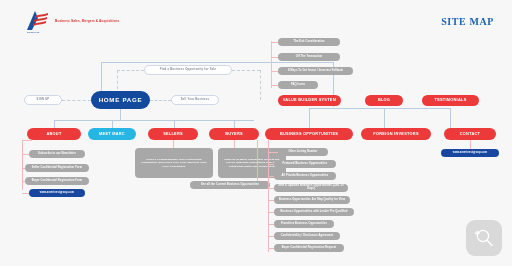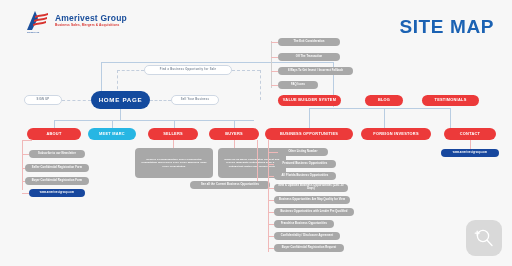--- a/index.html
+++ b/index.html
@@ -11,21 +11,21 @@
     position:relative;
   }
   #canvas{position:absolute;inset:0;width:512px;height:266px;}
   .abs{position:absolute;box-sizing:border-box;}
 
   
   #logo-wrap{left:24px;top:8px;display:flex;align-items:center;gap:5px;}
   #logo-mark{width:26px;height:26px;position:relative;}
   #brand-name{font-size:8.5px;font-weight:bold;color:#1b4f9c;letter-spacing:.2px;line-height:1;}
   #brand-tag{font-size:3.2px;font-weight:bold;color:#d8332f;letter-spacing:.1px;margin-top:1.5px;line-height:1;}
-  #site-map-title{right:18px;top:16px;font-size:19px;font-weight:bold;color:#1b62b3;letter-spacing:.6px;}
+  #site-map-title{right:18px;top:16px;font-size:10px;font-weight:bold;color:#1b62b3;letter-spacing:.6px;font-family:Liberation Serif, serif;}
 
   
   .node{
     display:flex;align-items:center;justify-content:center;
     text-align:center;border-radius:20px;
     line-height:1.12;
   }
   .pill-home{
     background:#134a9e;color:#fff;font-size:6.2px;font-weight:bold;letter-spacing:.7px;
     border-radius:11px;
@@ -84,21 +84,20 @@
     <div id="logo-mark">
       <svg width="26" height="26" viewBox="0 0 26 26">
         <path d="M3 22 L11 3 L14 10 L8 22 Z" fill="#1b4f9c"></path>
         <path d="M11 8 C15 6 20 7 24 5 L24 7 C20 9 15 8 11 10 Z" fill="#d8332f"></path>
         <path d="M10 12 C14 10 19 11 23 9 L23 11 C19 13 14 12 10 14 Z" fill="#d8332f"></path>
         <path d="M9 16 C13 14 18 15 22 13 L22 15 C18 17 13 16 9 18 Z" fill="#d8332f"></path>
         <text x="3" y="25" font-size="2.2" fill="#1b4f9c" font-family="Liberation Sans, sans-serif">SINCE 1983</text>
       </svg>
     </div>
     <div>
-      <div id="brand-name">Amerivest Group</div>
       <div id="brand-tag">Business Sales, Mergers &amp; Acquisitions</div>
     </div>
   </div>
 
   <div class="abs" id="site-map-title">SITE MAP</div>
 
   <div class="ln ln-v abs" style="left:101px;top:62px;height:38px;"></div>
   <div class="ln ln-h abs" style="left:101px;top:62px;width:232px;"></div>
   <div class="ln ln-v abs" style="left:333px;top:62px;height:38px;"></div>
 

